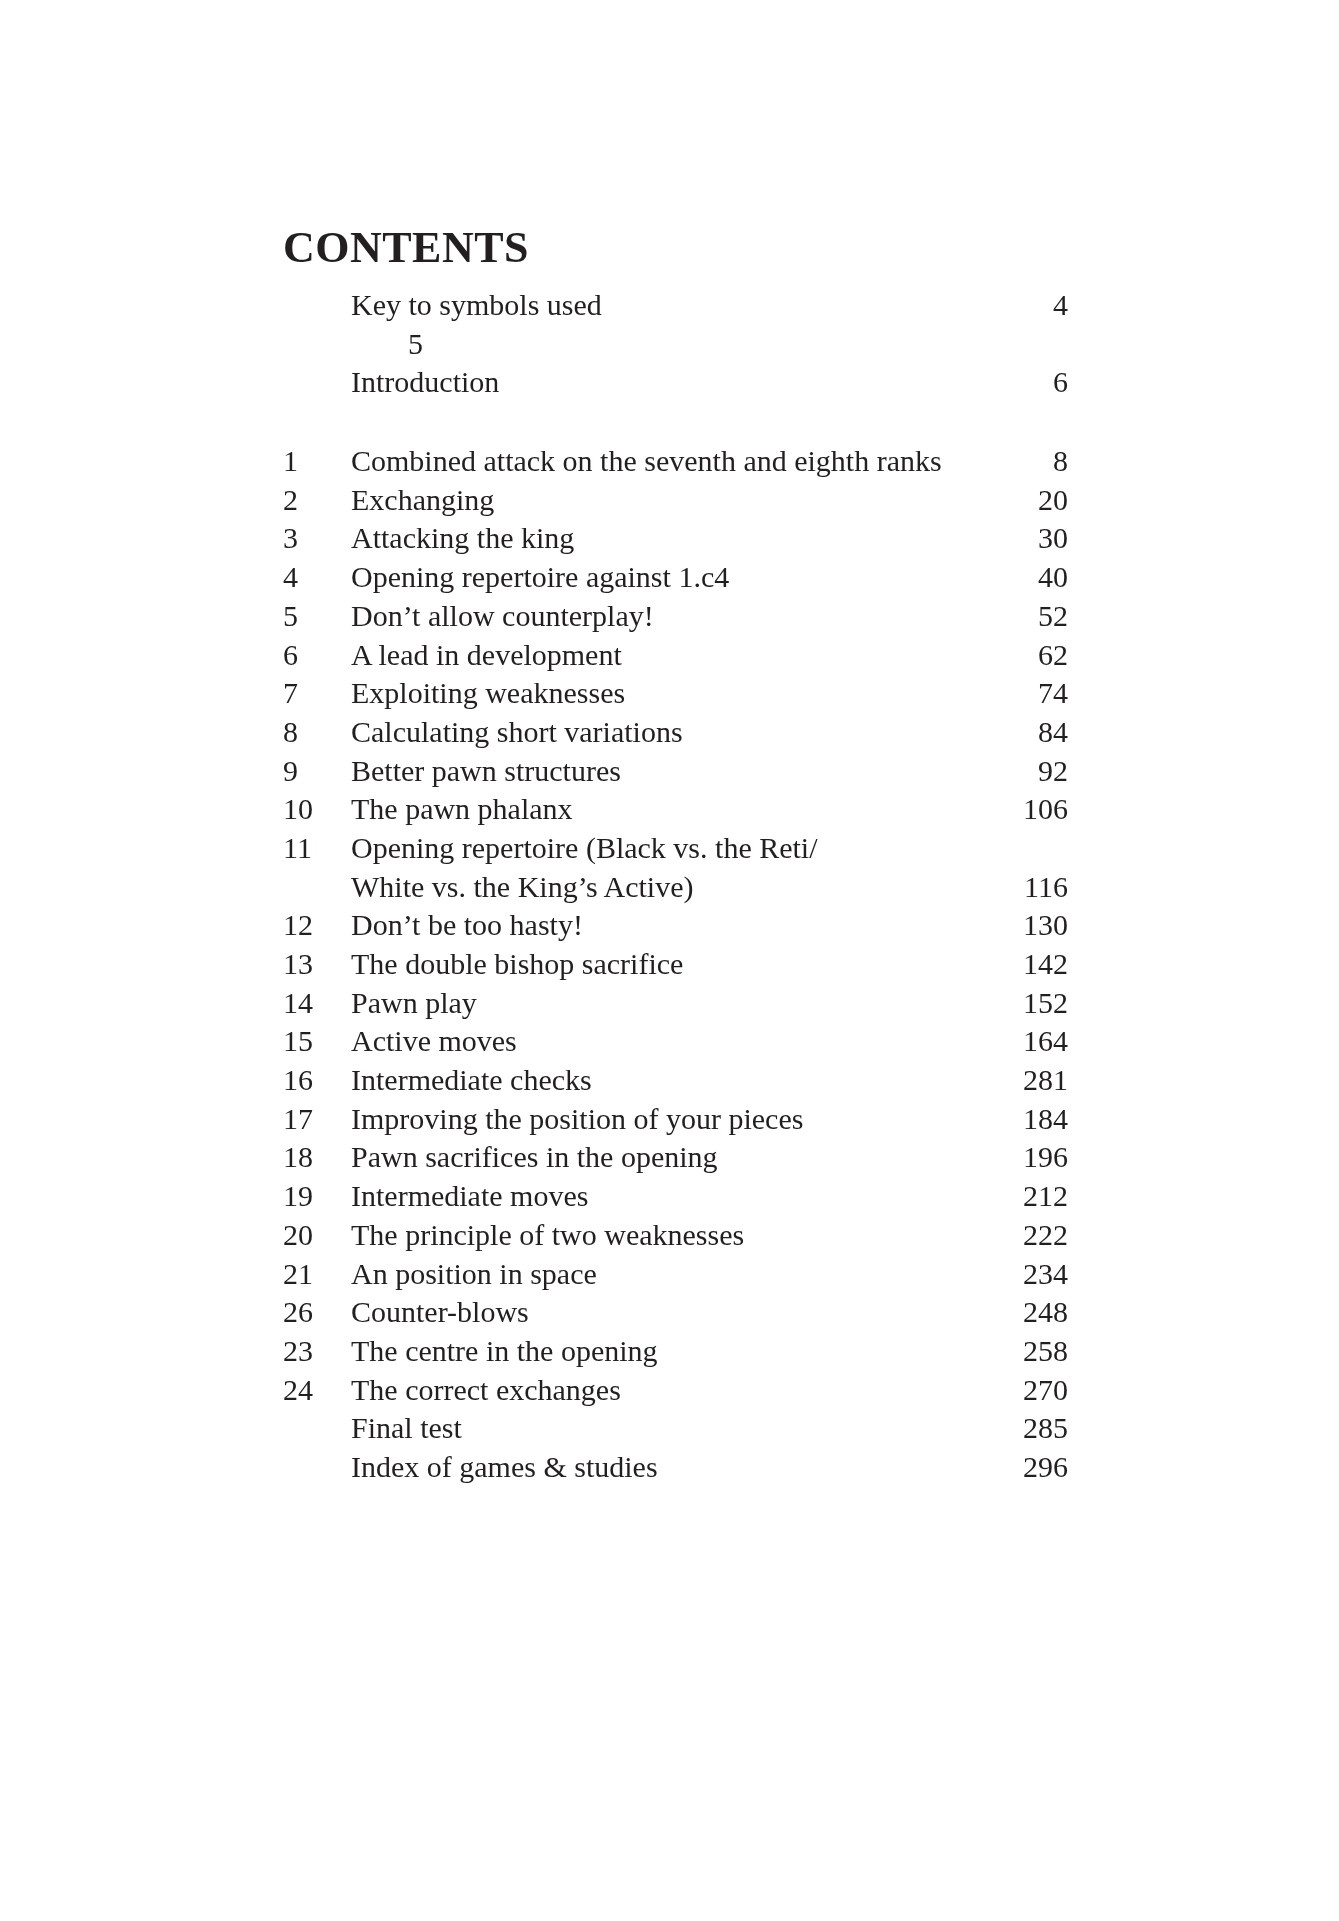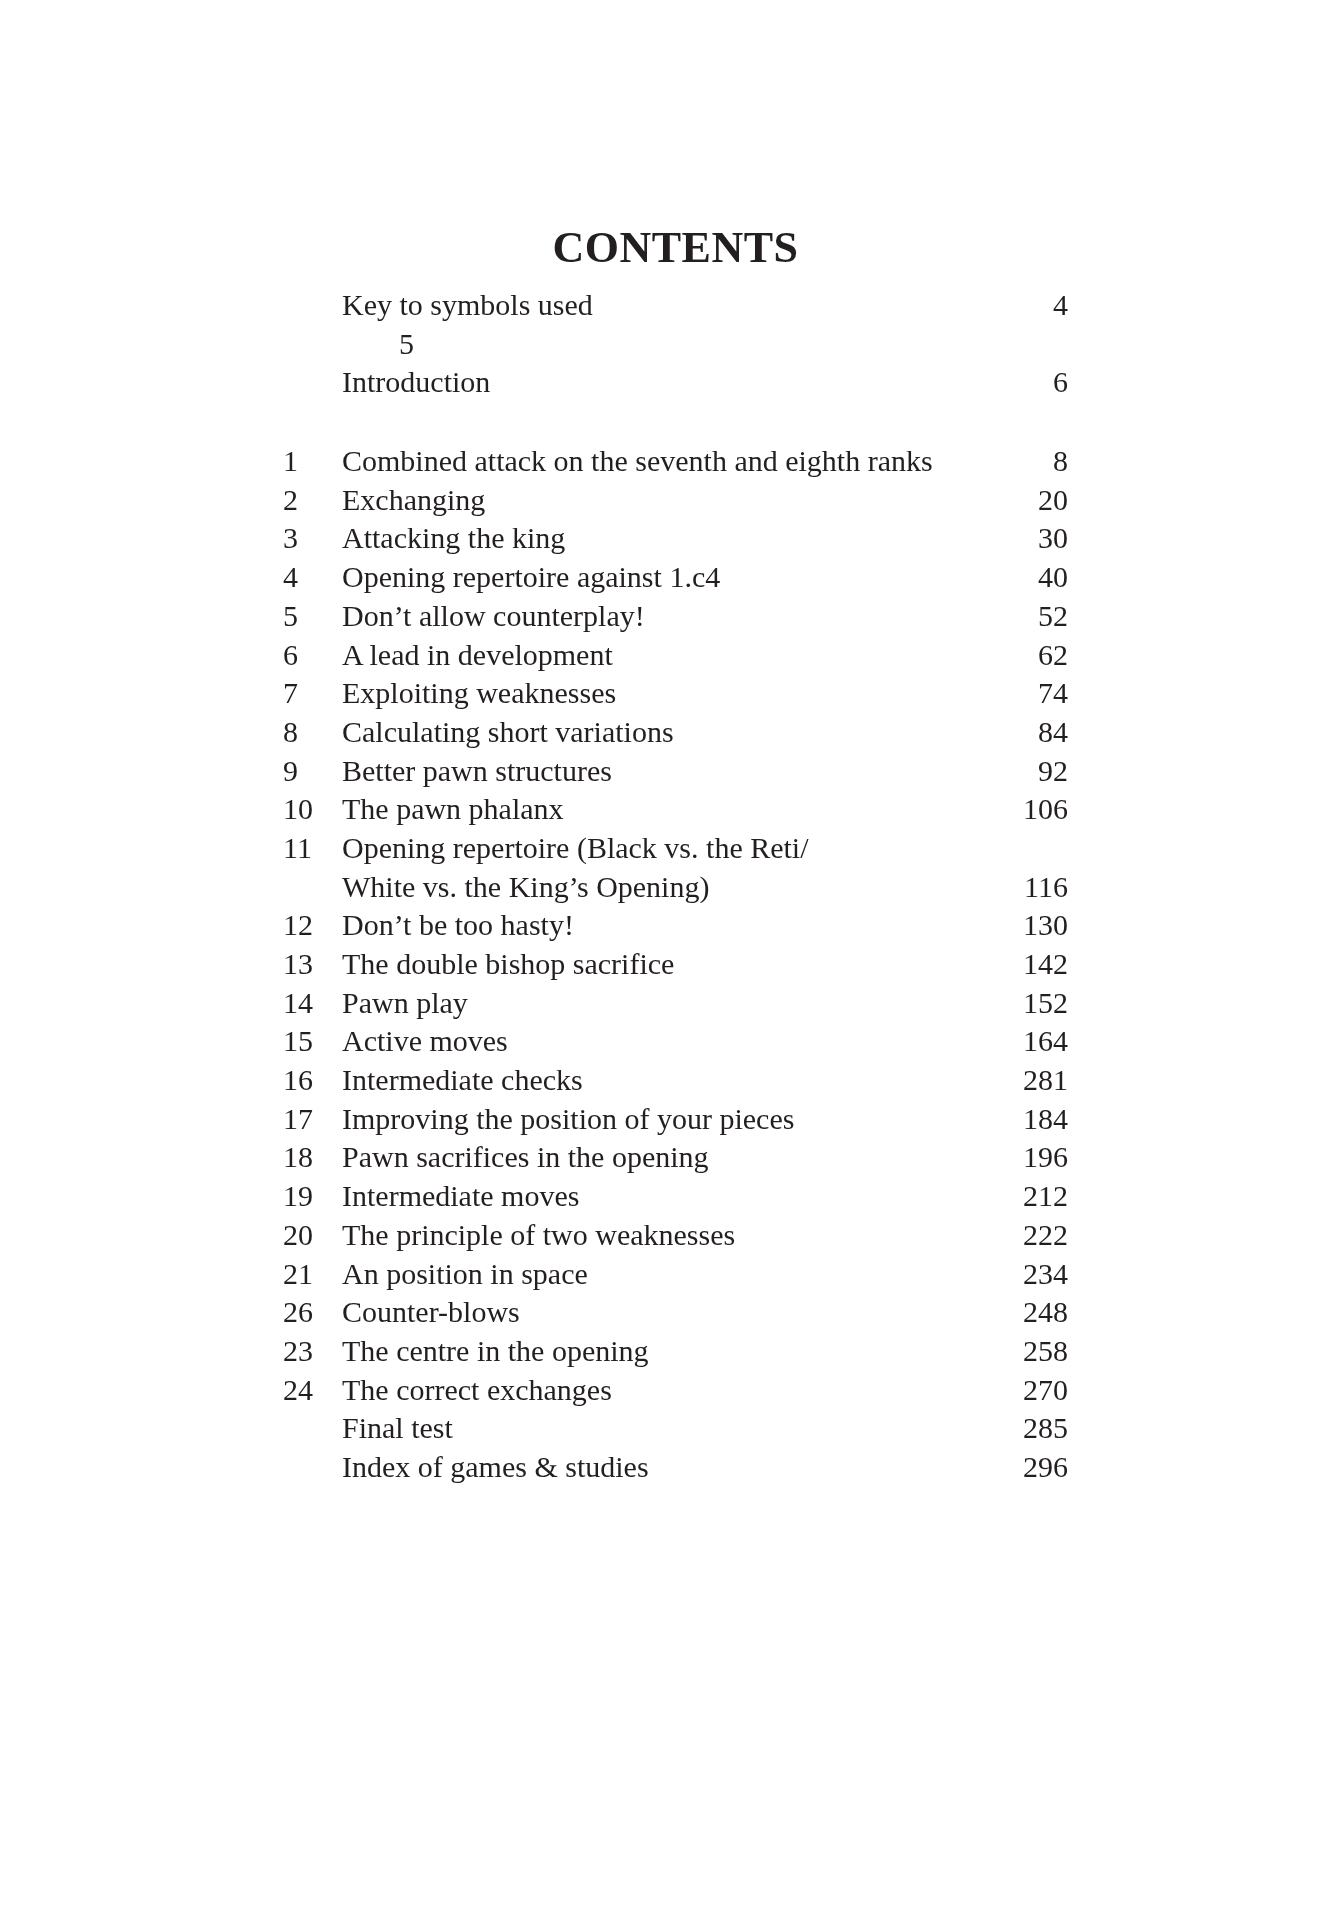--- a/index.html
+++ b/index.html
@@ -18,40 +18,41 @@
   .page {
     position: absolute;
     inset: 0;
     background: #ffffff;
   }
   .book-title {
     position: absolute;
     top: 194px;
     left: 283px;
     width: 785px;
-    text-align: center;
+    text-align: left;
     font-size: 44px;
     font-weight: bold;
     letter-spacing: 0.5px;
     line-height: 50px;
     color: #231f20;
   }
   .toc {
     position: absolute;
     top: 286px;
     left: 283px;
     width: 785px;
     font-size: 30px;
   }
   .toc-row {
     display: flex;
     align-items: center;
     line-height: 38.7px;
     height: 38.7px;
     white-space: nowrap;
+    gap: 9px;
   }
   .toc-num {
     flex: 0 0 59px;
     text-align: left;
   }
   .toc-title {
     flex: 1 1 auto;
     overflow: hidden;
   }
   .toc-page {
@@ -135,21 +136,21 @@
         <span class="toc-title">The pawn phalanx</span>
         <span class="toc-page">106</span>
       </div>
       <div class="toc-row">
         <span class="toc-num">11</span>
         <span class="toc-title">Opening repertoire (Black vs. the Reti/</span>
         <span class="toc-page"></span>
       </div>
       <div class="toc-row">
         <span class="toc-num"></span>
-        <span class="toc-title">White vs. the King’s Opening)</span>
+        <span class="toc-title">White vs. the King’s Active)</span>
         <span class="toc-page">116</span>
       </div>
       <div class="toc-row">
         <span class="toc-num">12</span>
         <span class="toc-title">Don’t be too hasty!</span>
         <span class="toc-page">130</span>
       </div>
       <div class="toc-row">
         <span class="toc-num">13</span>
         <span class="toc-title">The double bishop sacrifice</span>

